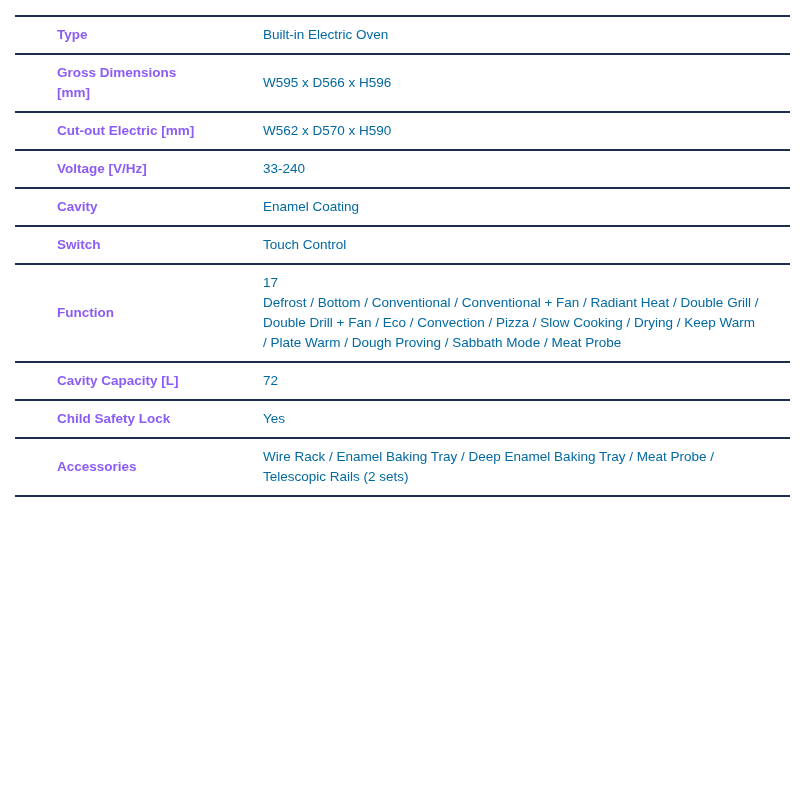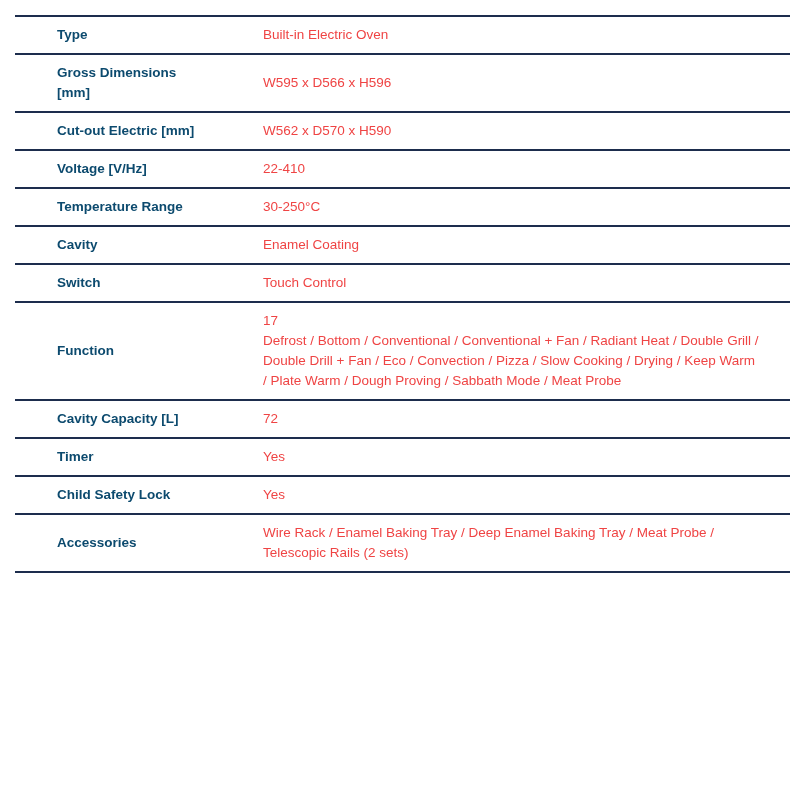--- a/index.html
+++ b/index.html
@@ -22,31 +22,31 @@
   }
   table.spec-table tr {
     border-top: 2px solid #1d2d4d;
   }
   table.spec-table th {
     text-align: left;
     vertical-align: middle;
     font-weight: 700;
     font-size: 13.5px;
     line-height: 20px;
-    color: #0c4a6e;
+    color: #8b5cf6;
     width: 150px;
     padding: 8px 56px 8px 42px;
   }
   table.spec-table td {
     text-align: left;
     vertical-align: middle;
     font-weight: 400;
     font-size: 13.5px;
     line-height: 20px;
-    color: #ef4444;
+    color: #0369a1;
     padding: 8px 30px 8px 0;
     white-space: pre-line;
   }
 </style>
 </head>
 <body>
 
 <div class="page">
   <table class="spec-table">
     <tbody>
@@ -61,28 +61,24 @@
   </tr>
 
   <tr class="spec-row">
     <th class="spec-label">Cut-out Electric [mm]</th>
     <td class="spec-value">W562 x D570 x H590</td>
   </tr>
 
 
   <tr class="spec-row">
     <th class="spec-label">Voltage [V/Hz]</th>
-    <td class="spec-value">22-410</td>
+    <td class="spec-value">33-240</td>
   </tr>
 
 
-  <tr class="spec-row">
-    <th class="spec-label">Temperature Range</th>
-    <td class="spec-value">30-250°C</td>
-  </tr>
 
 
 
   <tr class="spec-row">
     <th class="spec-label">Cavity</th>
     <td class="spec-value">Enamel Coating</td>
   </tr>
 
   <tr class="spec-row">
     <th class="spec-label">Switch</th>
@@ -94,24 +90,20 @@
     <th class="spec-label">Function</th>
     <td class="spec-value">17
 Defrost / Bottom / Conventional / Conventional + Fan / Radiant Heat / Double Grill / Double Drill + Fan / Eco / Convection / Pizza / Slow Cooking / Drying / Keep Warm / Plate Warm / Dough Proving / Sabbath Mode / Meat Probe</td>
   </tr>
 
   <tr class="spec-row">
     <th class="spec-label">Cavity Capacity [L]</th>
     <td class="spec-value">72</td>
   </tr>
 
-  <tr class="spec-row">
-    <th class="spec-label">Timer</th>
-    <td class="spec-value">Yes</td>
-  </tr>
 
   <tr class="spec-row">
     <th class="spec-label">Child Safety Lock</th>
     <td class="spec-value">Yes</td>
   </tr>
 
   <tr class="spec-row">
     <th class="spec-label">Accessories</th>
     <td class="spec-value">Wire Rack / Enamel Baking Tray / Deep Enamel Baking Tray / Meat Probe / Telescopic Rails (2 sets)</td>
   </tr>

